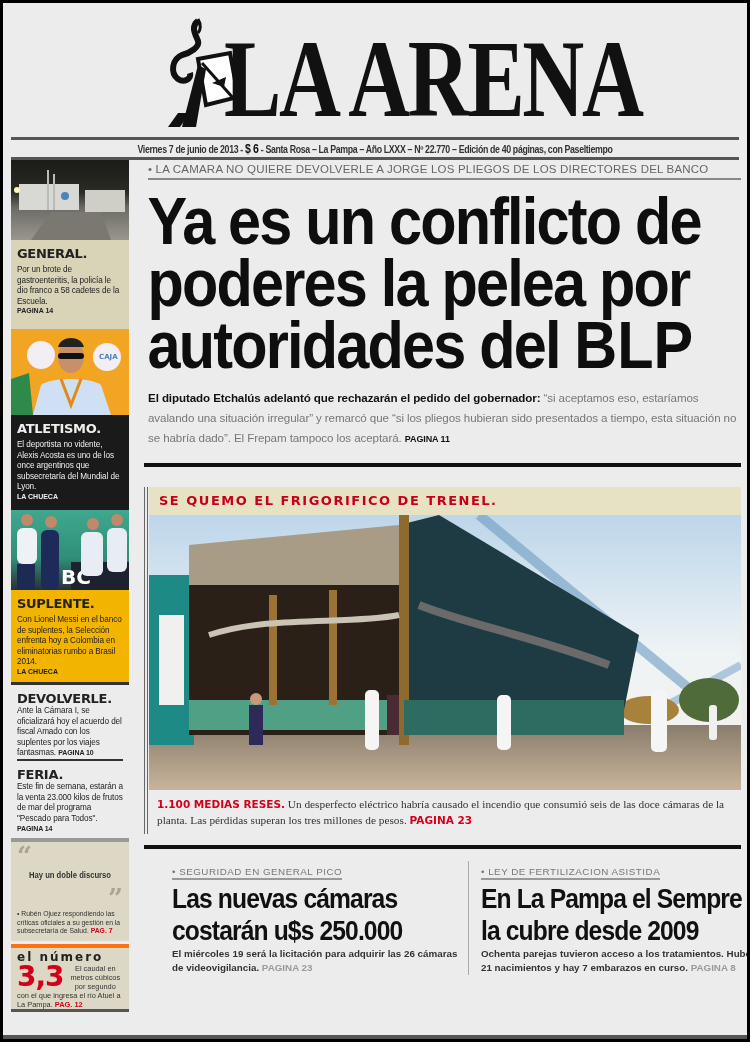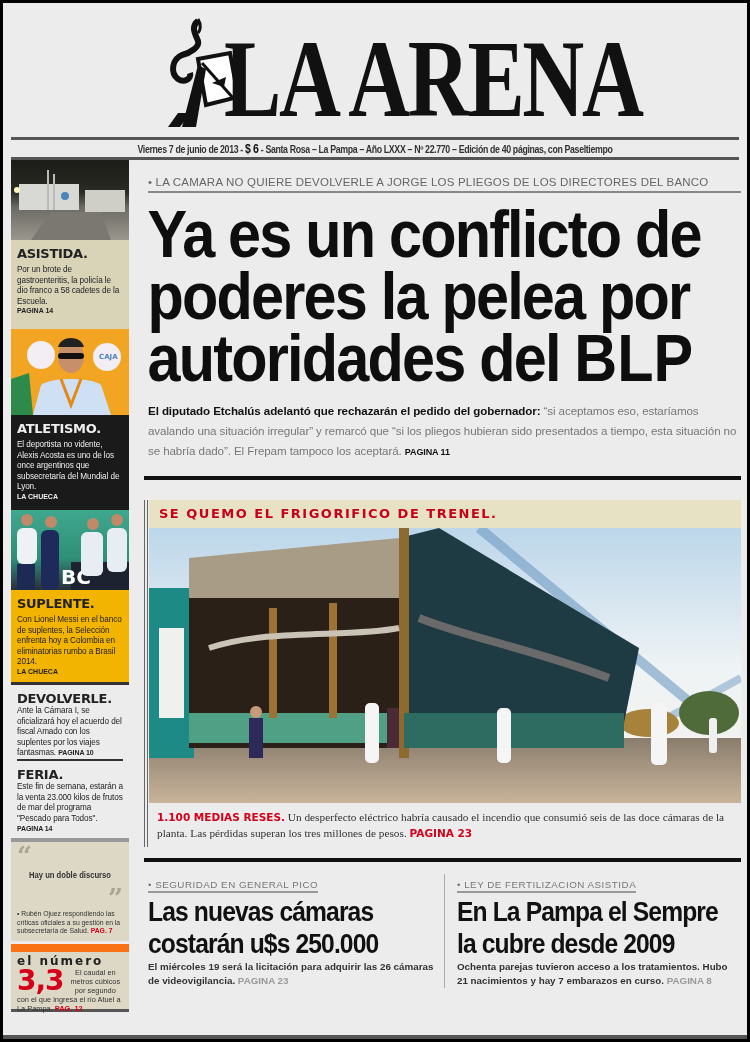--- a/index.html
+++ b/index.html
@@ -32,50 +32,50 @@
   .blk-plain { background: #ececec; color: #222; }
   .sep { height: 2px; background: #333; margin: 0 6px; }
 
   .quote-box { background: #dcd8c5; margin-top: 3px; padding: 4px 6px; height: 103px; position: relative; border-top: 4px solid #999; }
   .quote-mark { font-family: "DejaVu Serif", serif; font-weight: bold; font-size: 26px; color: #a9a590; line-height: 20px; }
   .quote-text { font-size: 9px; font-weight: bold; text-align: center; color: #333; margin-top: 4px; transform: scaleX(0.85); }
   .quote-mark.close { text-align: right; margin-top: 8px; }
   .quote-attr { font-size: 6.8px; line-height: 8.6px; color: #333; margin-top: 2px; }
   .red { color: #d4001a; font-weight: bold; }
 
-  .numero { background: #dcd8c5; margin-top: 3px; padding: 2px 6px; height: 68px; border-top: 8px solid #f97316; border-bottom: 3px solid #555; }
+  .numero { background: #dcd8c5; margin-top: 3px; padding: 2px 6px; height: 68px; border-top: 4px solid #f97316; border-bottom: 3px solid #555; }
   .numero-label { font-family: "DejaVu Sans", sans-serif; font-weight: bold; font-size: 12px; letter-spacing: 2px; color: #222; }
   .numero-row { display: flex; align-items: flex-start; }
   .numero-big { font-family: "DejaVu Sans", sans-serif; font-weight: bold; font-size: 28px; line-height: 26px; color: #d4001a; letter-spacing: -1px; }
   .numero-text { font-size: 7.4px; line-height: 9px; color: #333; margin-left: 4px; text-align: center; }
   .numero-text2 { font-size: 7.4px; line-height: 9px; color: #333; }
 
   
   .main { position: absolute; left: 141px; top: 157px; width: 597px; height: 875px; }
-  .kicker { font-size: 11.5px; color: #666; letter-spacing: 0.2px; padding-top: 16px; padding-left: 4px; white-space: nowrap; }
+  .kicker { font-size: 11.5px; color: #666; letter-spacing: 0.2px; padding-top: 3px; padding-left: 4px; white-space: nowrap; }
   .kicker-rule { height: 2px; background: #888; margin-top: 3px; margin-left: 4px; }
   .headline { font-family: "Liberation Sans", sans-serif; font-weight: bold; font-size: 66px; line-height: 62px; color: #0e0e0e; letter-spacing: -2px; margin-top: 10px; padding-left: 4px; transform: scaleX(0.9); transform-origin: left top; width: 660px; }
   .headline .blp { letter-spacing: 0; }
   .lede { font-size: 11.6px; line-height: 20px; color: #777; padding-left: 4px; margin-top: 12px; letter-spacing: -0.1px; }
   .lede b { color: #111; }
   .lede .pg { font-size: 9px; font-weight: bold; color: #111; }
 
   .heavy-rule { height: 4px; background: #111; margin-top: 14px; }
 
   .feature { margin-top: 20px; position: relative; }
   .feature-bar { position: absolute; left: 0; top: 0; width: 4px; height: 100%; border-left: 1px solid #666; border-right: 1px solid #666; }
   .feature-head { background: #e7e2c4; height: 28px; margin-left: 5px; padding-left: 10px; font-family: "DejaVu Sans", sans-serif; font-weight: bold; font-size: 13px; color: #c6001a; line-height: 28px; letter-spacing: 1.5px; }
   .photo { margin-left: 5px; height: 275px; position: relative; overflow: hidden; background: linear-gradient(180deg, #cfe2ee 0%, #e9f1f4 50%, #b4a48c 80%, #6e655c 100%); }
   .caption { margin-left: 5px; padding: 6px 8px; font-family: "Liberation Serif", serif; font-size: 11.3px; line-height: 16px; color: #333; }
   .caption .cap-head { font-family: "DejaVu Sans", sans-serif; font-weight: bold; font-size: 10.5px; color: #d4001a; }
   .caption .cap-pg { font-family: "DejaVu Sans", sans-serif; font-weight: bold; font-size: 10.5px; color: #d4001a; }
 
   .heavy-rule2 { height: 4px; background: #111; margin-top: 11px; }
 
-  .bottom { display: flex; margin-top: 12px; }
+  .bottom { display: flex; margin-top: 12px; margin-left: 24px; }
   .story { width: 300px; padding-left: 4px; }
   .story.right { border-left: 1px solid #aaa; padding-left: 12px; width: 297px; margin-left: 0; }
   .story-kicker { font-size: 9.8px; color: #777; letter-spacing: 0.5px; display: inline-block; border-bottom: 2px solid #999; padding-bottom: 1px; }
   .story-head { font-family: "Liberation Sans", sans-serif; font-weight: bold; font-size: 28px; line-height: 32px; color: #111; letter-spacing: -1px; margin-top: 3px; transform: scaleX(0.88); transform-origin: left top; width: 340px; }
   .story-text { font-size: 9.8px; line-height: 14px; color: #333; font-weight: bold; }
   .story-text .pg { color: #999; }
 
   .bottom-rule { position: absolute; left: 0; right: 0; bottom: 0; height: 4px; background: #555; }
 </style>
 </head>
@@ -113,21 +113,21 @@
         <rect x="8" y="24" width="60" height="26" fill="#d8d8d4"></rect>
         <rect x="74" y="30" width="40" height="22" fill="#cfcfc8"></rect>
         <rect x="36" y="10" width="2" height="40" fill="#bbb"></rect>
         <rect x="42" y="14" width="2" height="36" fill="#bbb"></rect>
         <circle cx="54" cy="36" r="4" fill="#4a86b8"></circle>
         <polygon points="20,80 40,52 90,52 100,80" fill="#7a7870"></polygon>
         <circle cx="6" cy="30" r="3" fill="#fff6c0"></circle>
       </svg>
     </div>
     <div class="sb-block blk-policias">
-      <div class="sb-title">ASISTIDA.</div>
+      <div class="sb-title">GENERAL.</div>
       <div class="sb-text"><span>Por un brote de gastroenteritis, la policía le dio franco a 58 cadetes de la Escuela.</span></div>
       <div class="sb-ref">PAGINA 14</div>
     </div>
 
     <div class="sb-photo" style="height:86px;background:#f2a423;">
       <svg width="118" height="86" viewBox="0 0 118 86">
         <circle cx="30" cy="26" r="14" fill="#f3eef3"></circle>
         <circle cx="96" cy="28" r="14" fill="#f3eef3"></circle>
         <text x="88" y="30" font-size="7" fill="#4a7fc6" font-family="DejaVu Sans" font-weight="bold">CAJA</text>
         <polygon points="0,50 18,44 22,86 0,86" fill="#2e8a4a"></polygon>

